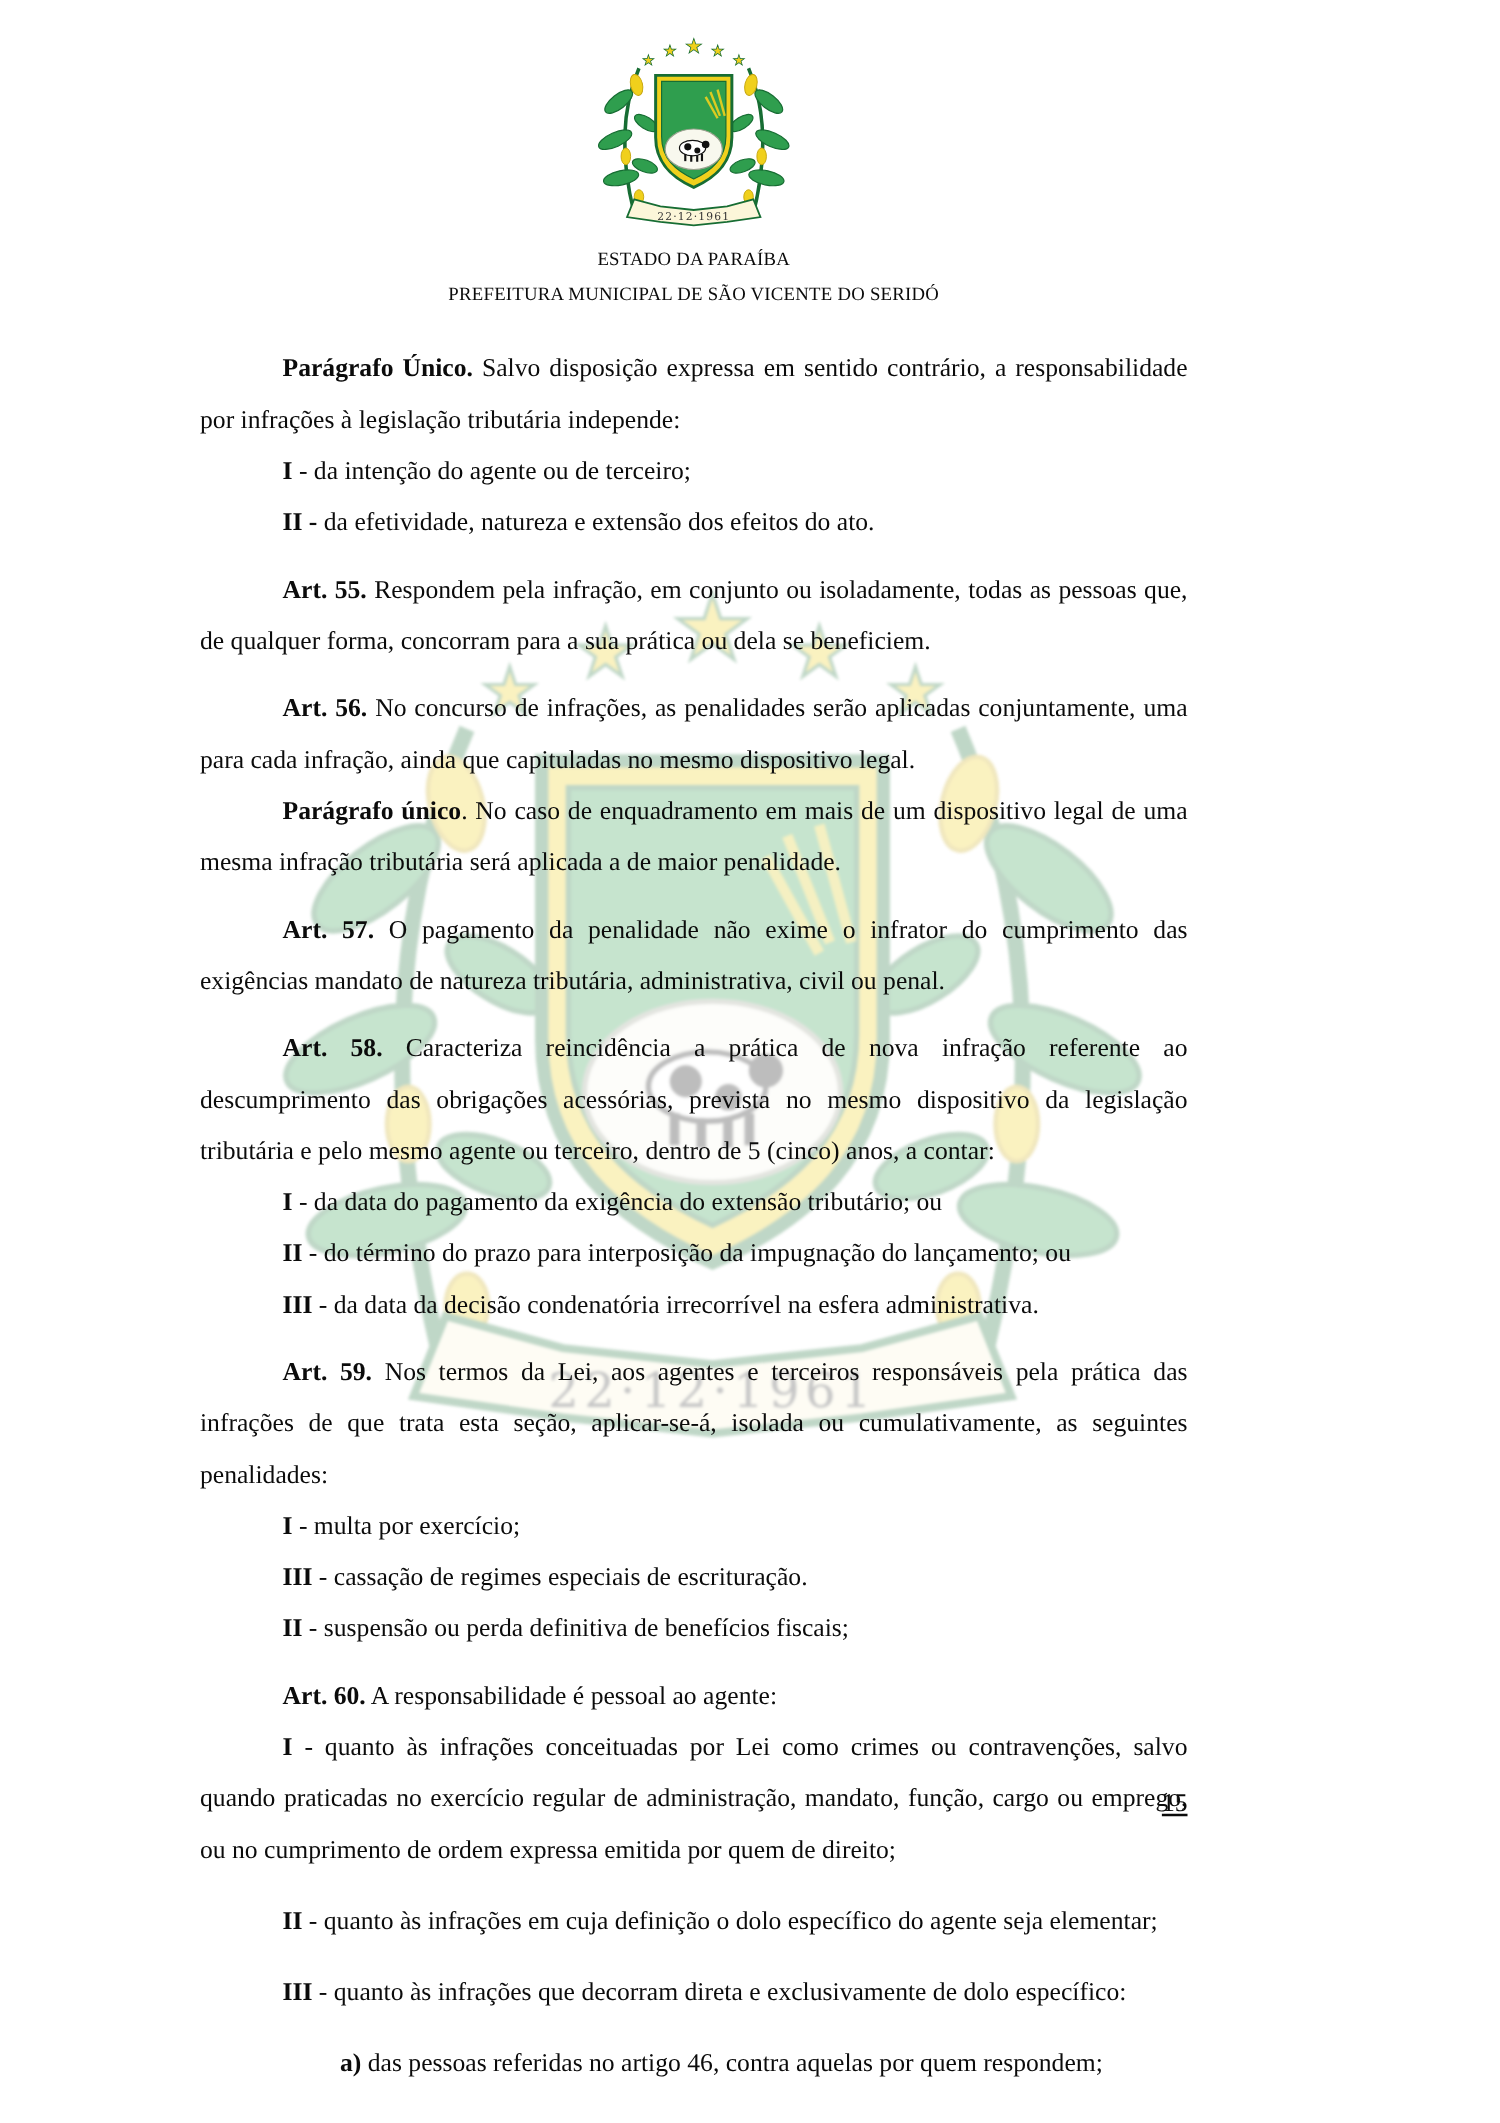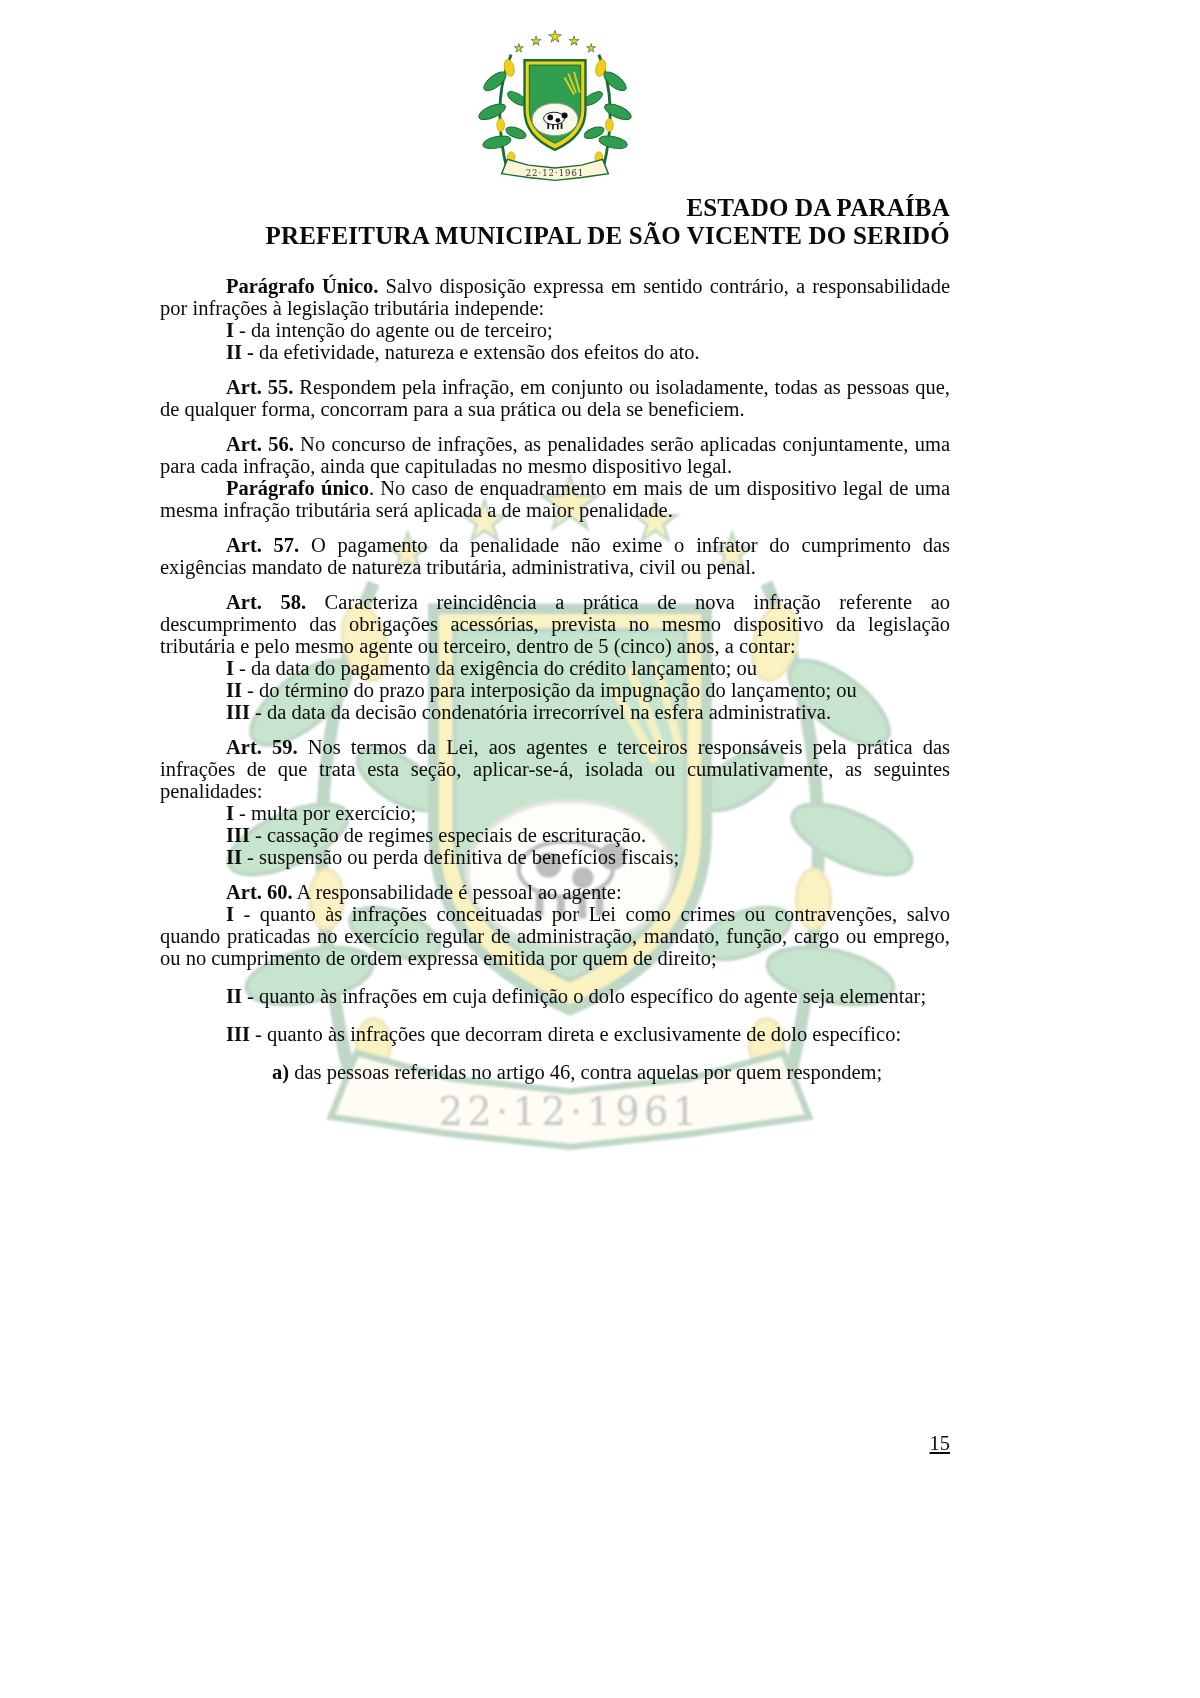--- a/index.html
+++ b/index.html
@@ -26,31 +26,31 @@
   .content-col {
     position:absolute;
     left:160px; top:26px;
     width:790px;
     z-index:1;
   }
 
   .crest { display:block; margin:0 auto 6px auto; width:172px; height:162px; }
 
   .hdr {
-    text-align:right;
-    font-weight:bold;
-    font-size:25px;
+    text-align:center;
+    font-weight:normal;
+    font-size:15px;
     line-height:28px;
     letter-spacing:0.2px;
   }
 
   .doc {
     margin-top:25px;
     font-size:20.5px;
-    line-height:22px;
+    line-height:41px;
     text-align:justify;
   }
   .doc p { text-indent:66px; }
   .doc p.pa { text-indent:112px; }
   .doc p.gap { margin-top:13px; }
   .doc p.gap-sm { margin-top:16px; }
   .doc b.lead { font-weight:bold; }
 
   .page-number {
     position:absolute;
@@ -131,21 +131,21 @@
 
     <div class="doc">
         <p><b class="lead">Parágrafo Único.</b><span> Salvo disposição expressa em sentido contrário, a responsabilidade por infrações à legislação tributária independe:</span></p>
         <p><b class="lead">I</b><span> - da intenção do agente ou de terceiro;</span></p>
         <p><b class="lead">II -</b><span> da efetividade, natureza e extensão dos efeitos do ato.</span></p>
         <p class="gap"><b class="lead">Art. 55.</b><span> Respondem pela infração, em conjunto ou isoladamente, todas as pessoas que, de qualquer forma, concorram para a sua prática ou dela se beneficiem.</span></p>
         <p class="gap"><b class="lead">Art. 56.</b><span> No concurso de infrações, as penalidades serão aplicadas conjuntamente, uma para cada infração, ainda que capituladas no mesmo dispositivo legal.</span></p>
         <p><b class="lead">Parágrafo único</b><span>. No caso de enquadramento em mais de um dispositivo legal de uma mesma infração tributária será aplicada a de maior penalidade.</span></p>
         <p class="gap"><b class="lead">Art. 57.</b><span> O pagamento da penalidade não exime o infrator do cumprimento das exigências mandato de natureza tributária, administrativa, civil ou penal.</span></p>
         <p class="gap"><b class="lead">Art. 58.</b><span> Caracteriza reincidência a prática de nova infração referente ao descumprimento das obrigações acessórias, prevista no mesmo dispositivo da legislação tributária e pelo mesmo agente ou terceiro, dentro de 5 (cinco) anos, a contar:</span></p>
-        <p><b class="lead">I</b><span> - da data do pagamento da exigência do crédito lançamento; ou</span></p>
+        <p><b class="lead">I</b><span> - da data do pagamento da exigência do extensão tributário; ou</span></p>
         <p><b class="lead">II</b><span> - do término do prazo para interposição da impugnação do lançamento; ou</span></p>
         <p><b class="lead">III</b><span> - da data da decisão condenatória irrecorrível na esfera administrativa.</span></p>
         <p class="gap"><b class="lead">Art. 59.</b><span> Nos termos da Lei, aos agentes e terceiros responsáveis pela prática das infrações de que trata esta seção, aplicar-se-á, isolada ou cumulativamente, as seguintes penalidades:</span></p>
         <p><b class="lead">I</b><span> - multa por exercício;</span></p>
         <p><b class="lead">III</b><span> - cassação de regimes especiais de escrituração.</span></p>
         <p><b class="lead">II</b><span> - suspensão ou perda definitiva de benefícios fiscais;</span></p>
         <p class="gap"><b class="lead">Art. 60.</b><span> A responsabilidade é pessoal ao agente:</span></p>
         <p><b class="lead">I</b><span> - quanto às infrações conceituadas por Lei como crimes ou contravenções, salvo quando praticadas no exercício regular de administração, mandato, função, cargo ou emprego, ou no cumprimento de ordem expressa emitida por quem de direito;</span></p>
         <p class="gap-sm"><b class="lead">II</b><span> - quanto às infrações em cuja definição o dolo específico do agente seja elementar;</span></p>
         <p class="gap-sm"><b class="lead">III</b><span> - quanto às infrações que decorram direta e exclusivamente de dolo específico:</span></p>

